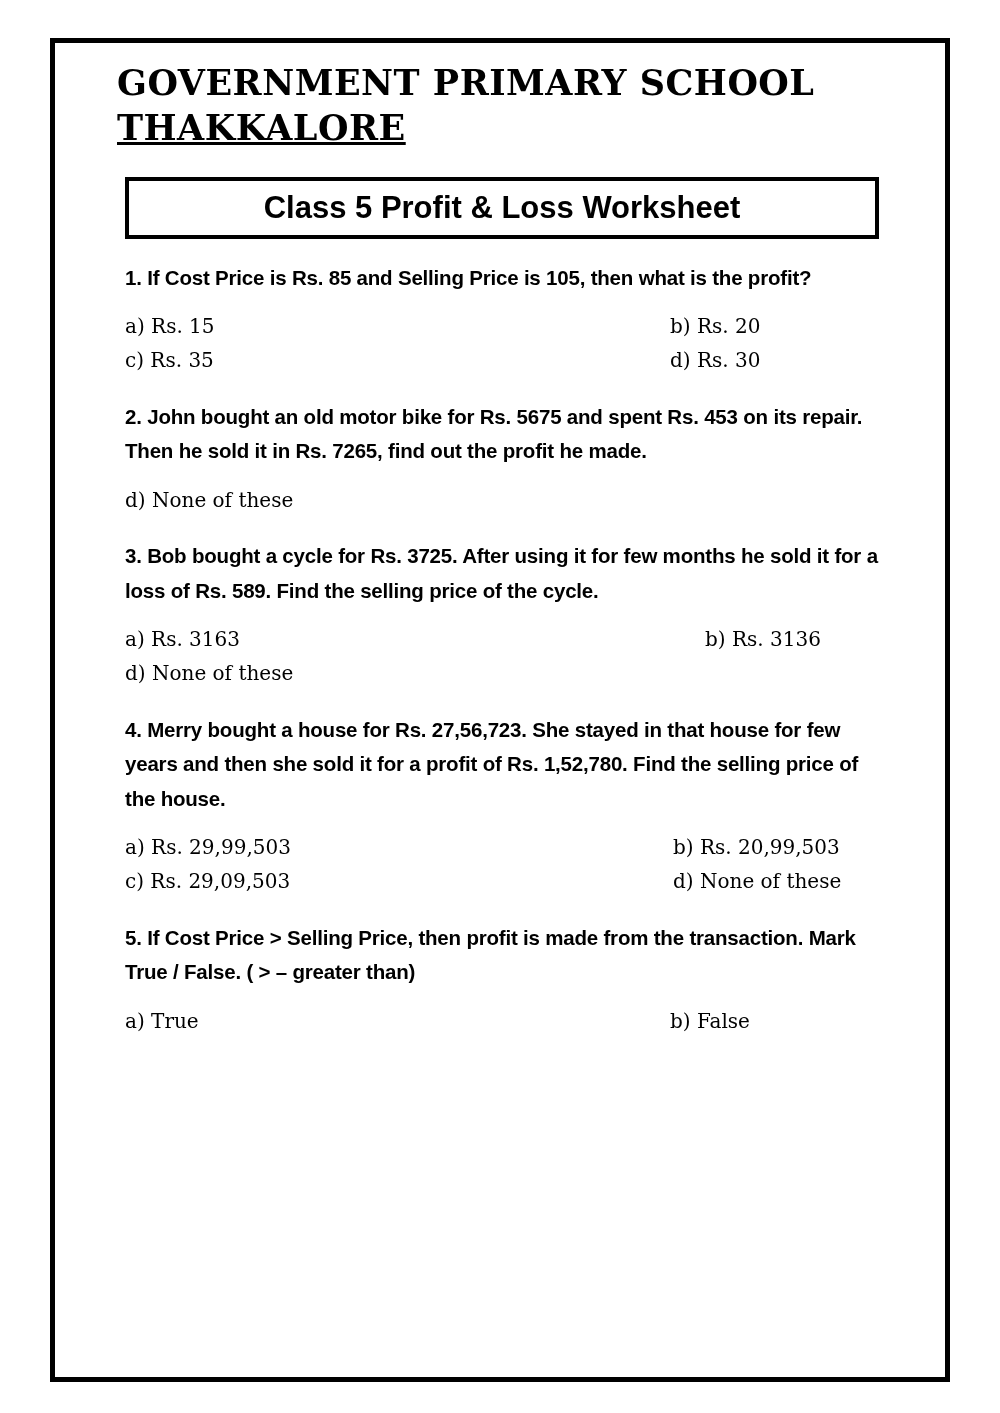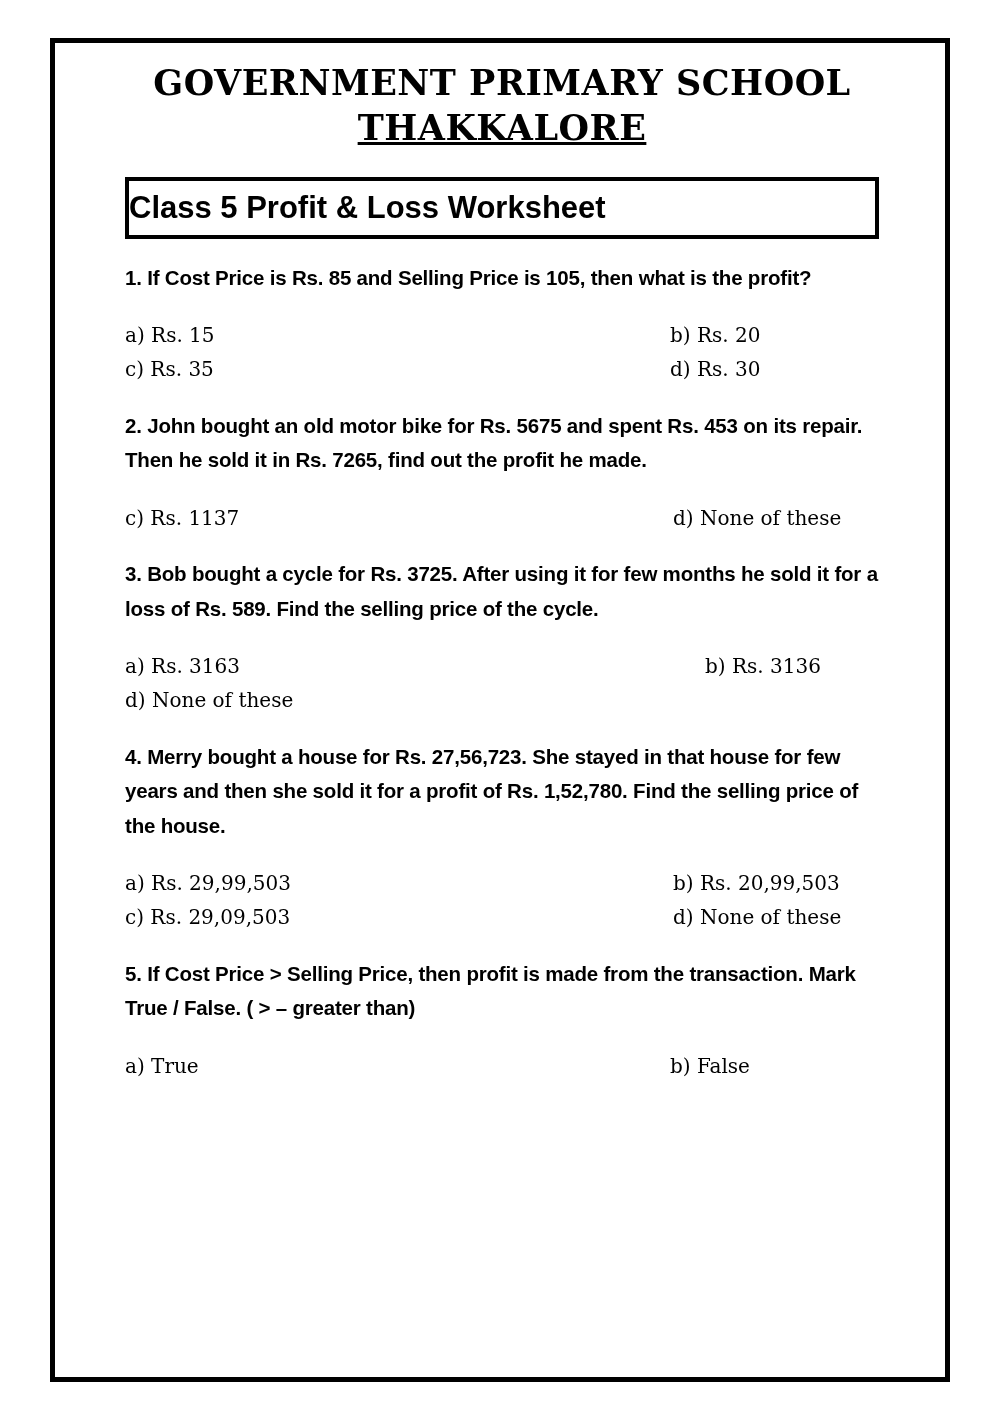--- a/index.html
+++ b/index.html
@@ -34,40 +34,40 @@
   .inner {
     position: absolute;
     left: 0;
     top: 0;
     right: 0;
     bottom: 0;
     padding: 18px 58px 0 62px;
     box-sizing: border-box;
   }
   .school-name {
-    text-align: center;
+    text-align: left;
     font-family: "DejaVu Serif", serif;
     font-weight: bold;
     font-size: 35px;
     letter-spacing: 0.5px;
     line-height: 1.28;
     margin: 0;
     font-variant: small-caps;
     text-transform: uppercase;
   }
   .school-name .line1 { display: block; }
   .school-name .line2 { display: block; text-decoration: underline; }
 
   .title-box {
     margin: 26px 8px 0 8px;
     border: 4px solid #000000;
     height: 62px;
     display: flex;
     align-items: center;
-    justify-content: flex-start;
+    justify-content: center;
     box-sizing: border-box;
   }
   .title-box .title-text {
     font-family: "Liberation Sans", sans-serif;
     font-weight: bold;
     font-size: 31px;
     line-height: 1;
   }
 
   .questions {
@@ -79,21 +79,21 @@
   .q-text {
     font-family: Liberation Sans, sans-serif;
     font-weight: bold;
     font-size: 20.5px;
     line-height: 1.68;
     letter-spacing: -0.2px;
     margin: 0 0 0 8px;
     max-width: 775px;
   }
   .options {
-    margin: 23px 0 22px 8px;
+    margin: 14px 0 22px 8px;
     width: 760px;
   }
   .opt-row {
     display: flex;
     font-family: "DejaVu Serif", serif;
     font-size: 20px;
     line-height: 1.72;
   }
   .opt-row .opt {
     white-space: nowrap;
@@ -137,21 +137,20 @@
               <span class="opt opt-c">c) Rs. 35</span>
               <span class="opt">d) Rs. 30</span>
             </div>
           </div>
         </div>
 
         <div class="q-block">
           <p class="q-text">2. John bought an old motor bike for Rs.  5675 and spent Rs. 453 on its repair. Then he sold it in Rs.  7265, find out the profit he made.</p>
           <div class="options">
             <div class="opt-row">
-              <span class="opt opt-c-w2">c) Rs.  1137</span>
               <span class="opt">d) None of these</span>
             </div>
           </div>
         </div>
 
         <div class="q-block">
           <p class="q-text">3. Bob bought a cycle for Rs. 3725. After using it for few months he sold it for a loss of Rs. 589. Find the selling price of the cycle.</p>
           <div class="options">
             <div class="opt-row">
               <span class="opt opt-a-w3">a) Rs. 3163</span>

